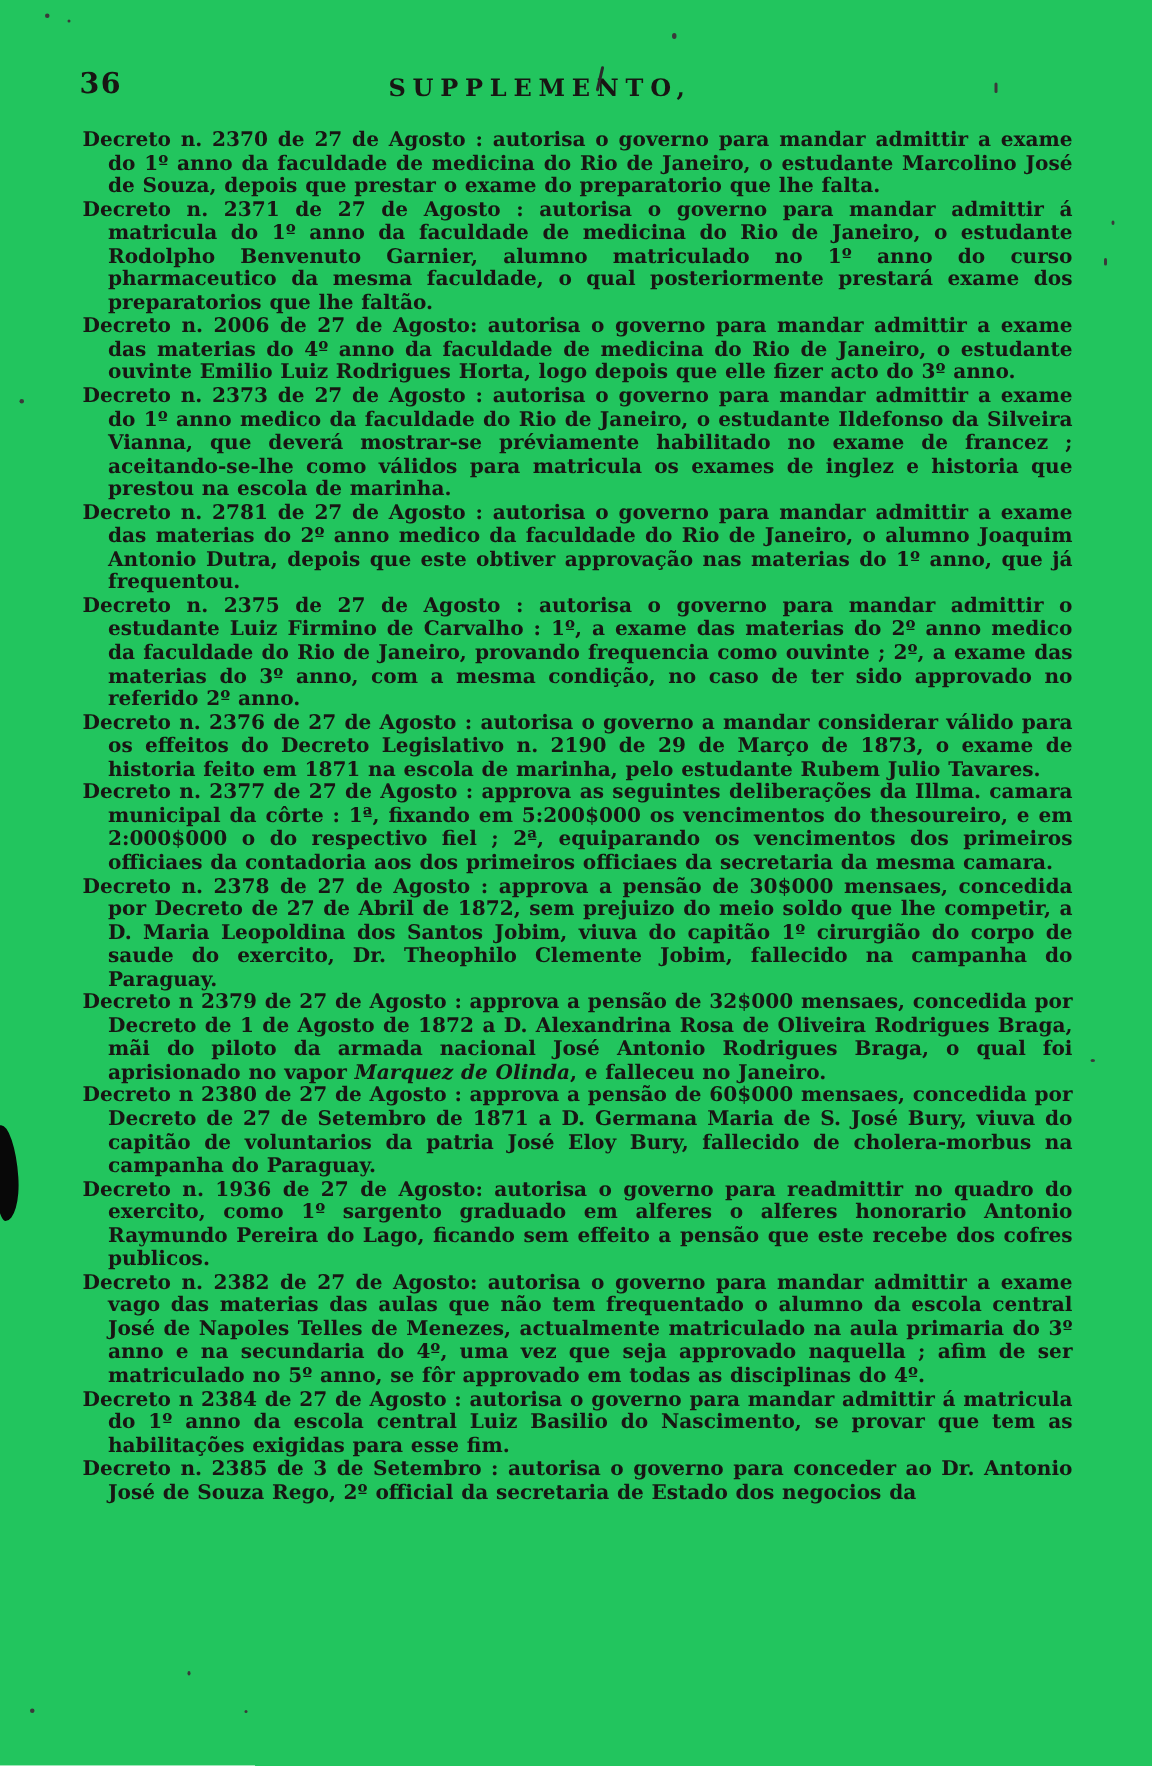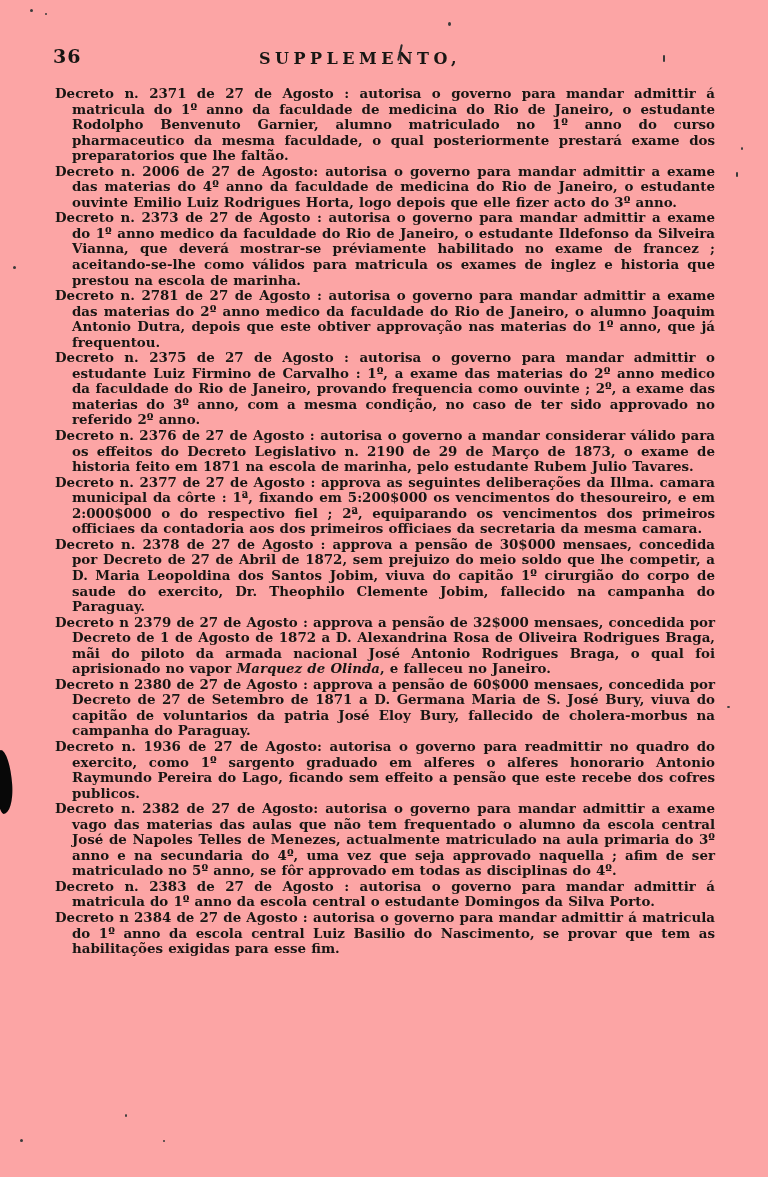--- a/index.html
+++ b/index.html
@@ -1,20 +1,20 @@
 <!DOCTYPE html>
 <html><head>
 <meta charset="utf-8">
 <style>
   html, body { margin: 0; padding: 0; background: #ffffff; }
   .page {
     position: relative;
     width: 768px;
     height: 1177px;
-    background: #fca5a5;
+    background: #22c55e;
     overflow: hidden;
     font-family: "DejaVu Serif", serif;
     color: #181613;
   }
   .page-num {
     position: absolute;
     left: 53px;
     top: 45px;
     font-size: 19px;
     font-weight: bold;
@@ -101,29 +101,30 @@
   <span class="speck s5"></span>
   <span class="speck s6"></span>
   <span class="speck s7"></span>
   <span class="speck s8"></span>
   <span class="speck s9"></span>
   <span class="speck s10"></span>
   <span class="speck s11"></span>
   <span class="ink-blob"></span>
 
   <div class="content">
+    <p class="para"><span>Decreto n. 2370 de 27 de Agosto : autorisa o governo para mandar admittir a exame do 1º anno da faculdade de medicina do Rio de Janeiro, o estudante Marcolino José de Souza, depois que prestar o exame do preparatorio que lhe falta.</span></p>
     <p class="para"><span>Decreto n. 2371 de 27 de Agosto : autorisa o governo para mandar admittir á matricula do 1º anno da faculdade de medicina do Rio de Janeiro, o estudante Rodolpho Benvenuto Garnier, alumno matriculado no 1º anno do curso pharmaceutico da mesma faculdade, o qual posteriormente prestará exame dos preparatorios que lhe faltão.</span></p>
     <p class="para"><span>Decreto n. 2006 de 27 de Agosto: autorisa o governo para mandar admittir a exame das materias do 4º anno da faculdade de medicina do Rio de Janeiro, o estudante ouvinte Emilio Luiz Rodrigues Horta, logo depois que elle fizer acto do 3º anno.</span></p>
     <p class="para"><span>Decreto n. 2373 de 27 de Agosto : autorisa o governo para mandar admittir a exame do 1º anno medico da faculdade do Rio de Janeiro, o estudante Ildefonso da Silveira Vianna, que deverá mostrar-se préviamente habilitado no exame de francez ; aceitando-se-lhe como válidos para matricula os exames de inglez e historia que prestou na escola de marinha.</span></p>
     <p class="para"><span>Decreto n. 2781 de 27 de Agosto : autorisa o governo para mandar admittir a exame das materias do 2º anno medico da faculdade do Rio de Janeiro, o alumno Joaquim Antonio Dutra, depois que este obtiver approvação nas materias do 1º anno, que já frequentou.</span></p>
     <p class="para"><span>Decreto n. 2375 de 27 de Agosto : autorisa o governo para mandar admittir o estudante Luiz Firmino de Carvalho : 1º, a exame das materias do 2º anno medico da faculdade do Rio de Janeiro, provando frequencia como ouvinte ; 2º, a exame das materias do 3º anno, com a mesma condição, no caso de ter sido approvado no referido 2º anno.</span></p>
     <p class="para"><span>Decreto n. 2376 de 27 de Agosto : autorisa o governo a mandar considerar válido para os effeitos do Decreto Legislativo n. 2190 de 29 de Março de 1873, o exame de historia feito em 1871 na escola de marinha, pelo estudante Rubem Julio Tavares.</span></p>
     <p class="para"><span>Decreto n. 2377 de 27 de Agosto : approva as seguintes deliberações da Illma. camara municipal da côrte : 1ª, fixando em 5:200$000 os vencimentos do thesoureiro, e em 2:000$000 o do respectivo fiel ; 2ª, equiparando os vencimentos dos primeiros officiaes da contadoria aos dos primeiros officiaes da secretaria da mesma camara.</span></p>
     <p class="para"><span>Decreto n. 2378 de 27 de Agosto : approva a pensão de 30$000 mensaes, concedida por Decreto de 27 de Abril de 1872, sem prejuizo do meio soldo que lhe competir, a D. Maria Leopoldina dos Santos Jobim, viuva do capitão 1º cirurgião do corpo de saude do exercito, Dr. Theophilo Clemente Jobim, fallecido na campanha do Paraguay.</span></p>
     <p class="para"><span>Decreto n 2379 de 27 de Agosto : approva a pensão de 32$000 mensaes, concedida por Decreto de 1 de Agosto de 1872 a D. Alexandrina Rosa de Oliveira Rodrigues Braga, mãi do piloto da armada nacional José Antonio Rodrigues Braga, o qual foi aprisionado no vapor </span><i>Marquez de Olinda</i><span>, e falleceu no Janeiro.</span></p>
     <p class="para"><span>Decreto n 2380 de 27 de Agosto : approva a pensão de 60$000 mensaes, concedida por Decreto de 27 de Setembro de 1871 a D. Germana Maria de S. José Bury, viuva do capitão de voluntarios da patria José Eloy Bury, fallecido de cholera-morbus na campanha do Paraguay.</span></p>
     <p class="para"><span>Decreto n. 1936 de 27 de Agosto: autorisa o governo para readmittir no quadro do exercito, como 1º sargento graduado em alferes o alferes honorario Antonio Raymundo Pereira do Lago, ficando sem effeito a pensão que este recebe dos cofres publicos.</span></p>
     <p class="para"><span>Decreto n. 2382 de 27 de Agosto: autorisa o governo para mandar admittir a exame vago das materias das aulas que não tem frequentado o alumno da escola central José de Napoles Telles de Menezes, actualmente matriculado na aula primaria do 3º anno e na secundaria do 4º, uma vez que seja approvado naquella ; afim de ser matriculado no 5º anno, se fôr approvado em todas as disciplinas do 4º.</span></p>
-    <p class="para"><span>Decreto n. 2383 de 27 de Agosto : autorisa o governo para mandar admittir á matricula do 1º anno da escola central o estudante Domingos da Silva Porto.</span></p>
     <p class="para"><span>Decreto n 2384 de 27 de Agosto : autorisa o governo para mandar admittir á matricula do 1º anno da escola central Luiz Basilio do Nascimento, se provar que tem as habilitações exigidas para esse fim.</span></p>
+    <p class="para"><span>Decreto n. 2385 de 3 de Setembro : autorisa o governo para conceder ao Dr. Antonio José de Souza Rego, 2º official da secretaria de Estado dos negocios da</span></p>
   </div>
 
 </div>
 
 </body></html>

